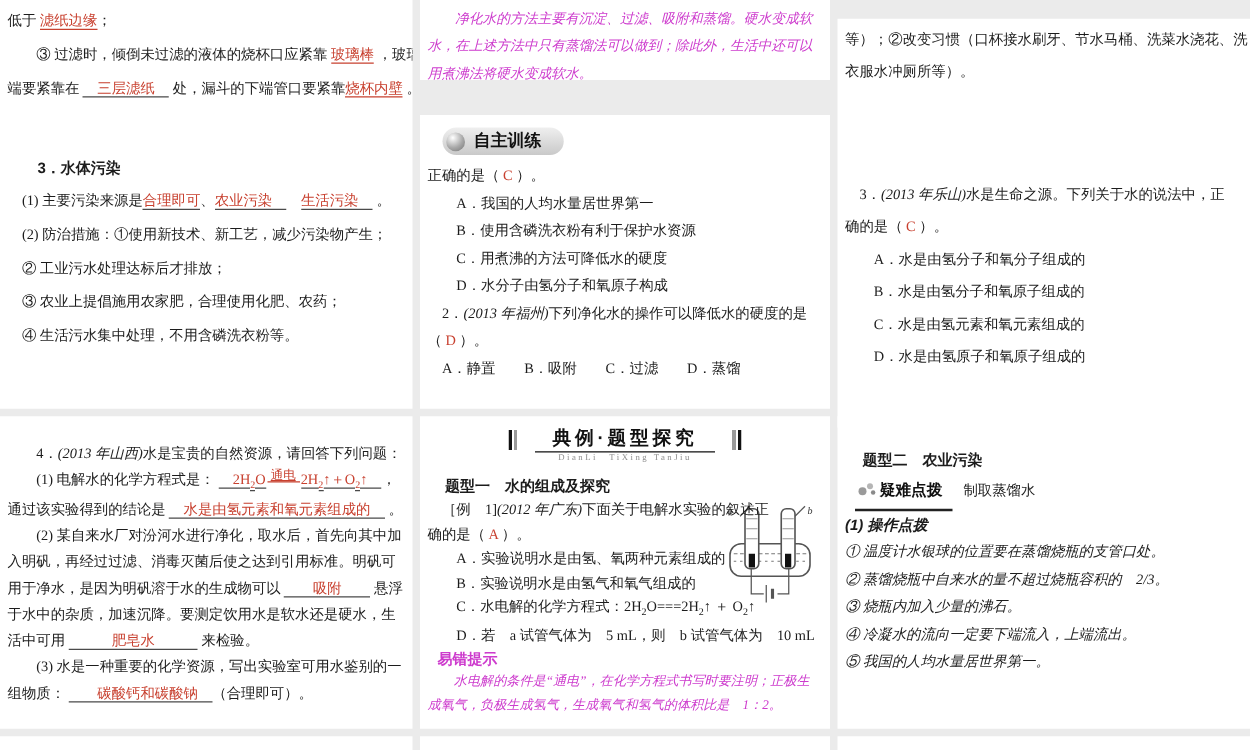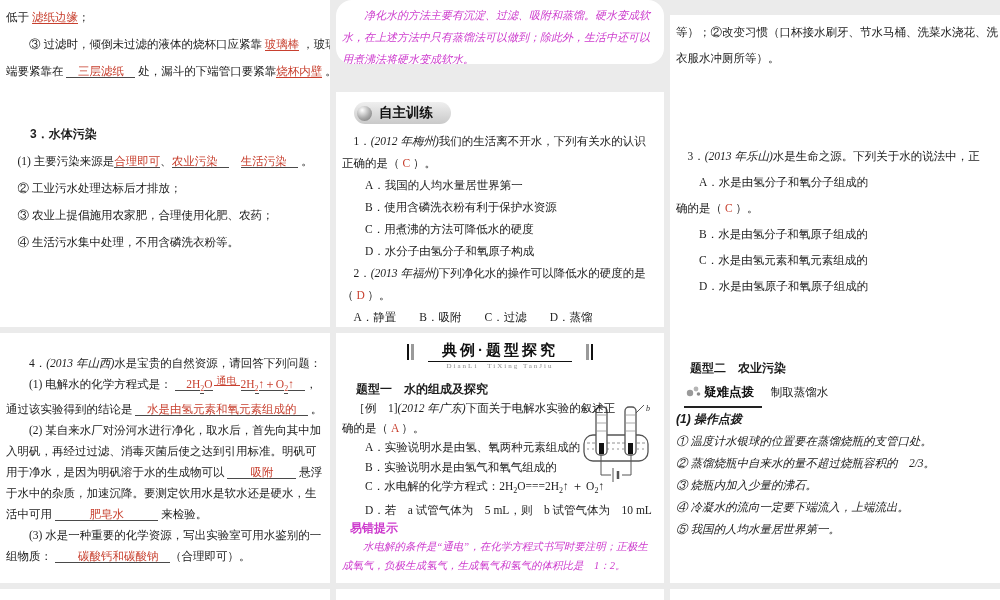--- a/index.html
+++ b/index.html
@@ -63,20 +63,21 @@
 
 <div class="col" id="col-left">
   <div class="card" style="top:0;height:327px;">
     <div>
         <div class="line"><span class="">低于 </span><span class="run-redu">滤纸边缘</span><span class="">；</span></div>
         <div class="line"><span class="">　　③ 过滤时，倾倒未过滤的液体的烧杯口应紧靠 </span><span class="run-redu">玻璃棒</span><span class=""> ，玻璃棒下</span></div>
         <div class="line"><span class="">端要紧靠在 </span><span class="run-blank">　三层滤纸　</span><span class=""> 处，漏斗的下端管口要紧靠</span><span class="run-redu">烧杯内壁</span><span class=""> 。</span></div>
         <div class="line sp36"></div>
         <div class="line h"><span class="">　　3．水体污染</span></div>
         <div class="line"><span class="">　(1) 主要污染来源是</span><span class="run-blank">合理即可</span><span class="">、</span><span class="run-blank">农业污染　</span><span class="">　</span><span class="run-blank">生活污染　</span><span class=""> 。</span></div>
+        <div class="line"><span class="">　(2) 防治措施：①使用新技术、新工艺，减少污染物产生；</span></div>
         <div class="line"><span class="">　② 工业污水处理达标后才排放；</span></div>
         <div class="line"><span class="">　③ 农业上提倡施用农家肥，合理使用化肥、农药；</span></div>
         <div class="line"><span class="">　④ 生活污水集中处理，不用含磷洗衣粉等。</span></div>
       </div>
   </div>
   <div class="card lh21" style="top:333px;height:250px;padding-top:20px;">
     <div>
         <div class="line"><span class="">　　4．</span><span class="run-kai">(2013 年山西)</span><span class="">水是宝贵的自然资源，请回答下列问题：</span></div>
         <div class="line"><span class="">　　(1) 电解水的化学方程式是： </span><span class="run-blank">　2H</span><span class="run-blank run-sub">2</span><span class="run-blank">O</span><span class="run-eqover">通电</span><span class="run-blank">2H</span><span class="run-blank run-sub">2</span><span class="run-blank">↑＋O</span><span class="run-blank run-sub">2</span><span class="run-blank">↑　</span><span class="">，</span></div>
         <div class="line"><span class="">通过该实验得到的结论是 </span><span class="run-blank">　水是由氢元素和氧元素组成的　</span><span class=""> 。</span></div>
@@ -86,34 +87,33 @@
         <div class="line"><span class="">于水中的杂质，加速沉降。要测定饮用水是软水还是硬水，生</span></div>
         <div class="line"><span class="">活中可用 </span><span class="run-blank">　　　肥皂水　　　</span><span class=""> 来检验。</span></div>
         <div class="line"><span class="">　　(3) 水是一种重要的化学资源，写出实验室可用水鉴别的一</span></div>
         <div class="line"><span class="">组物质： </span><span class="run-blank">　　碳酸钙和碳酸钠　</span><span class="">（合理即可）。</span></div>
       </div>
   </div>
   <div class="card" style="top:589px;height:11px;"></div>
 </div>
 
 <div class="col" id="col-mid">
-  <div class="card mag lh22" style="top:0;height:64px;border-radius:16px;">
+  <div class="card mag lh22" style="top:0;height:64px;">
     <div>
         <div class="line"><span class="">　　净化水的方法主要有沉淀、过滤、吸附和蒸馏。硬水变成软</span></div>
         <div class="line"><span class="">水，在上述方法中只有蒸馏法可以做到；除此外，生活中还可以</span></div>
         <div class="line"><span class="">用煮沸法将硬水变成软水。</span></div>
       </div>
   </div>
   <div class="card lh22" style="top:92px;height:235px;">
     <div class="pill">
       <span class="sphere"></span>
       <span>自主训练</span>
     </div>
     <div>
-        <div class="line"><span class="">　1．</span><span class="run-kai">(2012 年梅州)</span><span class="">我们的生活离不开水，下列有关水的认识</span></div>
         <div class="line"><span class="">正确的是（ </span><span class="run-red">C</span><span class=""> ）。</span></div>
         <div class="line"><span class="">　　A．我国的人均水量居世界第一</span></div>
         <div class="line"><span class="">　　B．使用含磷洗衣粉有利于保护水资源</span></div>
         <div class="line"><span class="">　　C．用煮沸的方法可降低水的硬度</span></div>
         <div class="line"><span class="">　　D．水分子由氢分子和氧原子构成</span></div>
         <div class="line"><span class="">　2．</span><span class="run-kai">(2013 年福州)</span><span class="">下列净化水的操作可以降低水的硬度的是</span></div>
         <div class="line"><span class="">（ </span><span class="run-red">D</span><span class=""> ）。</span></div>
         <div class="line"><span class="">　A．静置　　B．吸附　　C．过滤　　D．蒸馏</span></div>
       </div>
   </div>
@@ -167,22 +167,22 @@
   <div class="card" style="top:589px;height:11px;"></div>
 </div>
 
 <div class="col" id="col-right">
   <div class="card lh26" style="top:15px;height:327px;">
     <div>
         <div class="line"><span class="">等）；②改变习惯（口杯接水刷牙、节水马桶、洗菜水浇花、洗</span></div>
         <div class="line"><span class="">衣服水冲厕所等）。</span></div>
         <div class="line sp72"></div>
         <div class="line"><span class="">　3．</span><span class="run-kai">(2013 年乐山)</span><span class="">水是生命之源。下列关于水的说法中，正</span></div>
+        <div class="line"><span class="">确的是（ </span><span class="run-red">C</span><span class=""> ）。</span></div>
         <div class="line"><span class="">　　A．水是由氢分子和氧分子组成的</span></div>
-        <div class="line"><span class="">确的是（ </span><span class="run-red">C</span><span class=""> ）。</span></div>
         <div class="line"><span class="">　　B．水是由氢分子和氧原子组成的</span></div>
         <div class="line"><span class="">　　C．水是由氢元素和氧元素组成的</span></div>
         <div class="line"><span class="">　　D．水是由氢原子和氧原子组成的</span></div>
       </div>
   </div>
   <div class="card lh22" style="top:333px;height:250px;padding-top:24px;">
     <div class="rc2-title">题型二　农业污染</div>
     <div class="hl-line">
       <span class="hl-wrap">
         <svg width="15" height="12" viewBox="0 0 15 12" style="vertical-align:-1px;">

